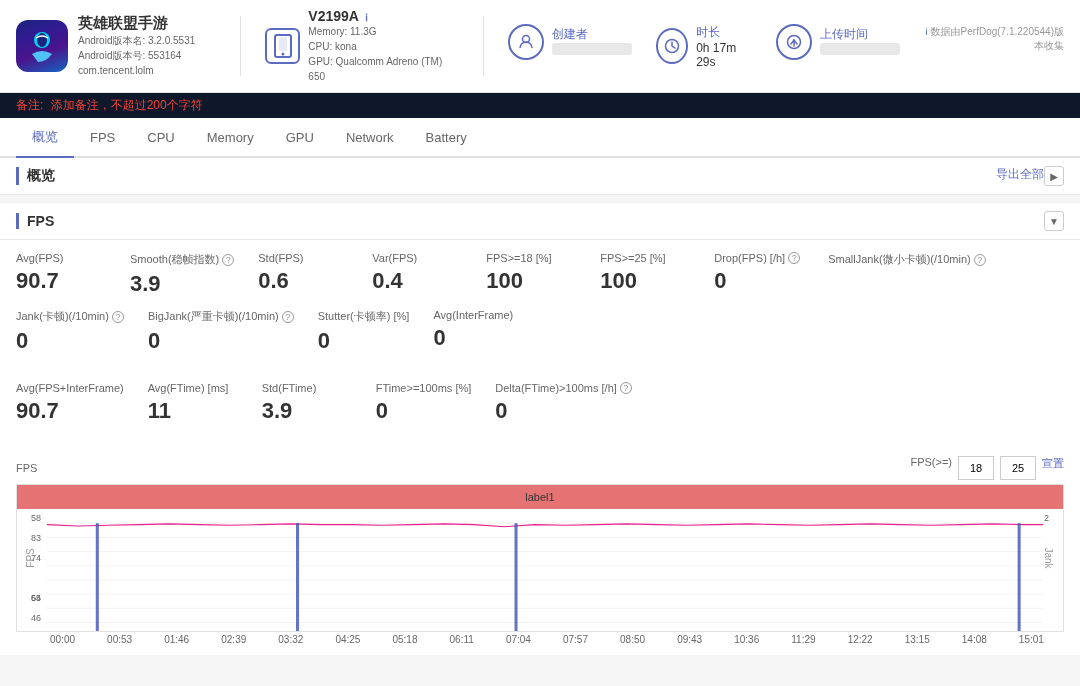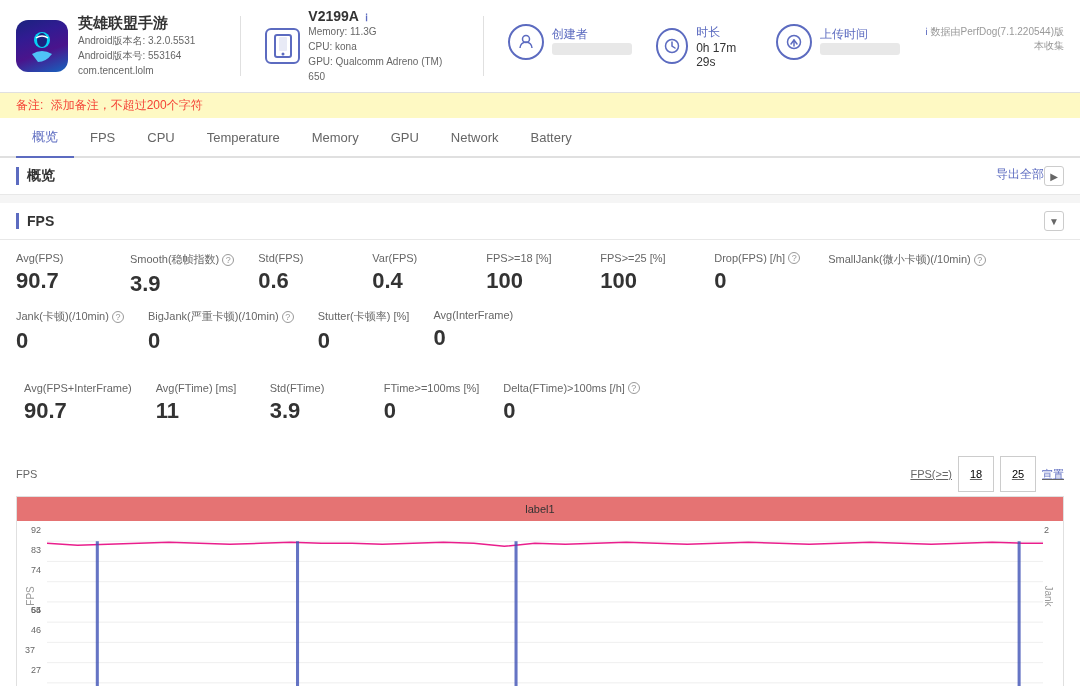--- a/index.html
+++ b/index.html
@@ -22,21 +22,21 @@
     .device-text .device-name { font-size: 14px; font-weight: bold; color: #333; }
     .device-text .device-sub { font-size: 10px; color: #666; line-height: 1.5; }
 
     .header-meta { display: flex; align-items: flex-start; gap: 24px; margin-left: auto; }
     .meta-item { display: flex; align-items: center; gap: 8px; }
     .meta-icon { width: 36px; height: 36px; border: 2px solid #5c6bc0; border-radius: 50%; display: flex; align-items: center; justify-content: center; color: #5c6bc0; font-size: 14px; }
     .meta-text .meta-label { font-size: 12px; color: #5c6bc0; font-weight: 500; }
     .meta-text .meta-value { font-size: 11px; color: #999; background: #e8e8e8; border-radius: 3px; padding: 1px 6px; display: inline-block; min-width: 80px; height: 12px; }
     .meta-text .meta-value-text { font-size: 12px; color: #333; }
 
-    .header-notice { background: #fef9c3; padding: 4px 16px; font-size: 12px; color: #5c6bc0; }
+    .header-notice { background: #0f172a; padding: 4px 16px; font-size: 12px; color: #5c6bc0; }
     .header-notice span { color: #f44336; }
 
     
     .nav { background: white; display: flex; align-items: center; padding: 0 16px; border-bottom: 2px solid #e0e0e0; }
     .nav-item { padding: 10px 16px; font-size: 13px; color: #666; cursor: pointer; border-bottom: 2px solid transparent; margin-bottom: -2px; }
     .nav-item.active { color: #5c6bc0; border-bottom: 2px solid #5c6bc0; font-weight: 500; }
 
     
     .section-header { background: white; display: flex; align-items: center; justify-content: space-between; padding: 8px 16px; border-bottom: 1px solid #e8e8e8; margin-bottom: 8px; }
     .section-title { font-size: 14px; font-weight: bold; color: #333; border-left: 3px solid #5c6bc0; padding-left: 8px; }
@@ -48,31 +48,31 @@
     .fps-section { background: white; margin-bottom: 8px; }
     .fps-section-header { display: flex; align-items: center; justify-content: space-between; padding: 8px 16px; border-bottom: 1px solid #e8e8e8; }
     .fps-title { font-size: 14px; font-weight: bold; color: #333; border-left: 3px solid #5c6bc0; padding-left: 8px; }
     
     .stats-grid { padding: 12px 16px; display: flex; flex-wrap: wrap; gap: 0; }
     .stat-item { min-width: 90px; margin-right: 24px; margin-bottom: 12px; }
     .stat-label { font-size: 11px; color: #666; margin-bottom: 4px; display: flex; align-items: center; gap: 3px; }
     .stat-value { font-size: 22px; font-weight: bold; color: #333; }
     .info-icon { width: 12px; height: 12px; border: 1px solid #999; border-radius: 50%; display: inline-flex; align-items: center; justify-content: center; font-size: 9px; color: #999; cursor: pointer; }
 
-    .stats-row2 { padding: 4px 16px 12px; display: flex; gap: 0; margin-left: 8px; }
+    .stats-row2 { padding: 4px 16px 12px; display: flex; gap: 0; }
 
     
     .chart-container { padding: 8px 16px; }
     .chart-header { display: flex; align-items: center; justify-content: space-between; margin-bottom: 4px; }
     .chart-label { font-size: 11px; color: #666; }
-    .fps-threshold { display: flex; align-items: center; gap: 6px; font-size: 11px; color: #666; text-decoration: underline; }
-    .threshold-input { width: 36px; height: 36px; border: 1px solid #ccc; text-align: center; font-size: 11px; }
+    .fps-threshold { display: flex; gap: 6px; font-size: 11px; color: #666; }
+    .threshold-input { width: 36px; height: 24px; border: 1px solid #ccc; text-align: center; font-size: 11px; }
     .view-btn { font-size: 11px; color: #5c6bc0; cursor: pointer; }
 
-    .chart-area { position: relative; height: 200px; border: 1px solid #e0e0e0; background: white; overflow: hidden; }
+    .chart-area { position: relative; height: 148px; border: 1px solid #e0e0e0; background: white; overflow: hidden; }
     .chart-label-band { position: absolute; top: 0; left: 0; right: 0; height: 24px; background: #e57373; display: flex; align-items: center; justify-content: center; }
     .chart-band-text { font-size: 11px; color: #333; }
 
     .chart-x-axis { display: flex; justify-content: space-between; padding: 2px 8px; font-size: 10px; color: #666; }
   </style>
 </head>
 <body>
 
 <div class="header">
   <div class="app-info">
@@ -166,21 +166,20 @@
 
 <div class="header-notice">
   <span>备注:</span>
   <span style="color:#f44336;margin-left:4px;">添加备注，不超过200个字符</span>
 </div>
 
 <div class="nav">
   <div class="nav-item active">概览</div>
   <div class="nav-item">FPS</div>
   <div class="nav-item">CPU</div>
-  <div class="nav-item">Temperature</div>
   <div class="nav-item">Memory</div>
   <div class="nav-item">GPU</div>
   <div class="nav-item">Network</div>
   <div class="nav-item">Battery</div>
 </div>
 
 <div class="section-header">
   <div class="section-title">概览</div>
   <div class="section-actions">
     <div class="export-btn">导出全部</div>
@@ -280,21 +279,21 @@
 
     <div class="chart-area">
 
       <div class="chart-label-band">
         <span class="chart-band-text">label1</span>
       </div>
 
       <div style="position:absolute;left:4px;top:50%;transform:translateY(-50%) rotate(-90deg);font-size:10px;color:#999;white-space:nowrap;">FPS</div>
       <div style="position:absolute;right:4px;top:50%;transform:translateY(-50%) rotate(90deg);font-size:10px;color:#999;white-space:nowrap;">Jank</div>
 
-      <div style="position:absolute;left:14px;top:28px;font-size:9px;color:#666;">92</div>
+      <div style="position:absolute;left:14px;top:28px;font-size:9px;color:#666;">58</div>
       <div style="position:absolute;left:14px;top:48px;font-size:9px;color:#666;">83</div>
       <div style="position:absolute;left:14px;top:68px;font-size:9px;color:#666;">74</div>
       <div style="position:absolute;left:14px;top:88px;font-size:9px;color:#666;margin-top:20px;">64</div>
       <div style="position:absolute;left:14px;top:108px;font-size:9px;color:#666;">55</div>
       <div style="position:absolute;left:14px;top:128px;font-size:9px;color:#666;">46</div>
       <div style="position:absolute;left:8px;top:148px;font-size:9px;color:#666;">37</div>
       <div style="position:absolute;left:14px;top:168px;font-size:9px;color:#666;">27</div>
 
       <div style="position:absolute;right:14px;top:28px;font-size:9px;color:#666;">2</div>
 

